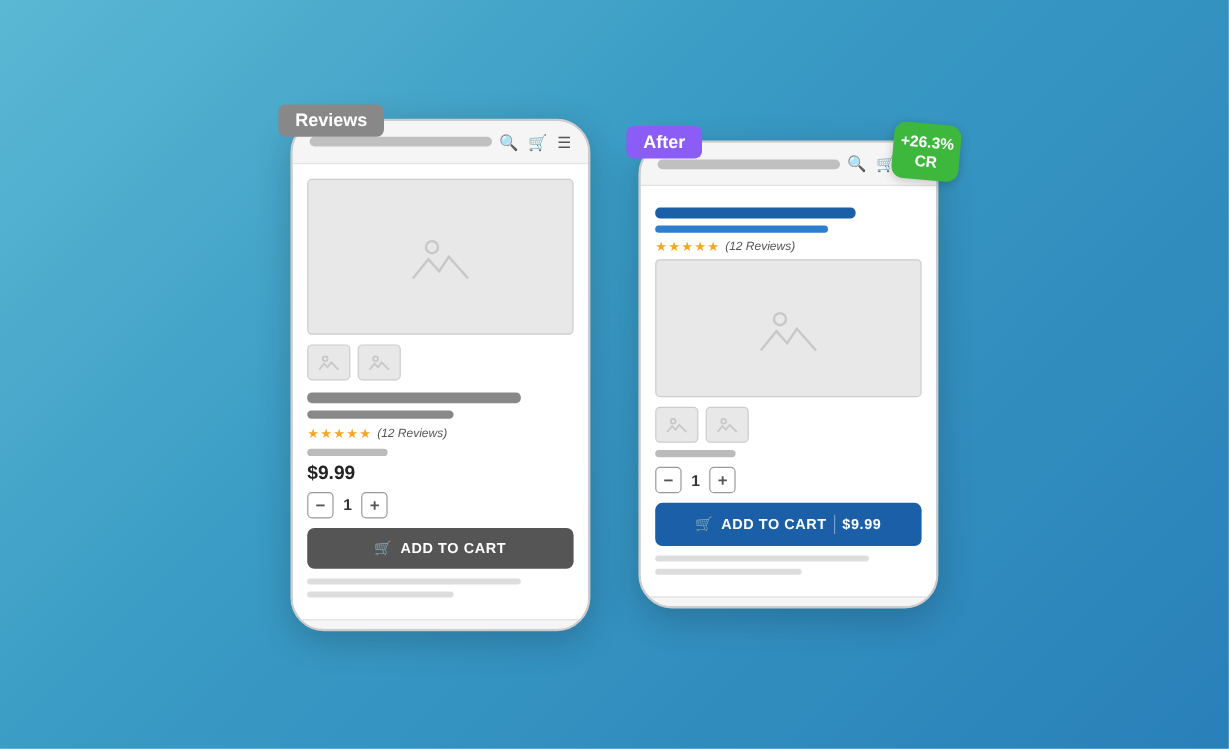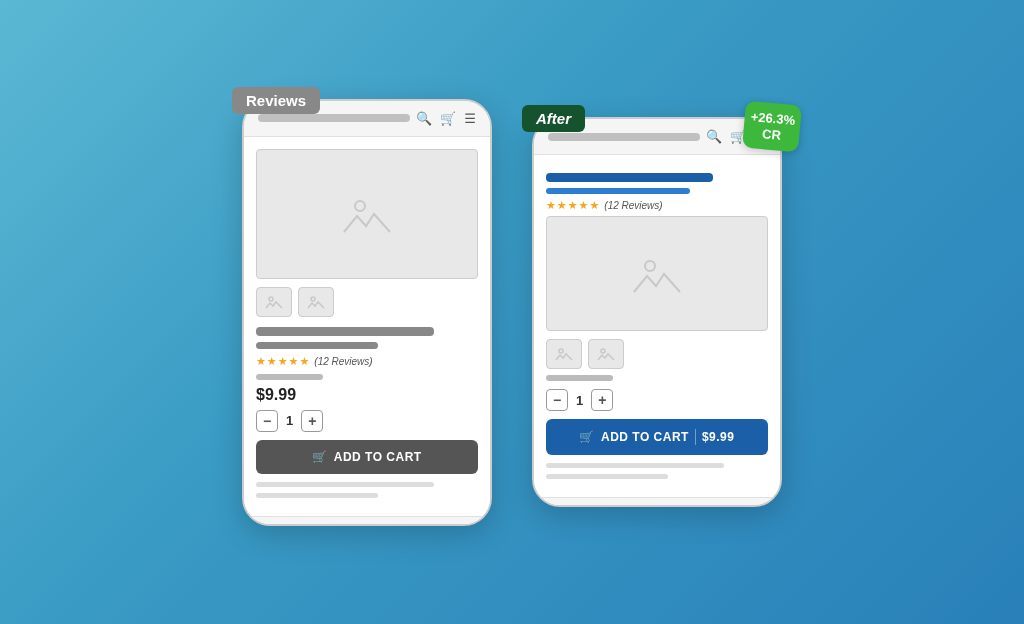--- a/index.html
+++ b/index.html
@@ -71,22 +71,21 @@
       font-weight: 700;
       color: white;
       z-index: 10;
     }
 
     .label-before {
       background: #888;
     }
 
     .label-after {
-      background: #14532d;
-      font-style: italic;
+      background: #8b5cf6;
     }
 
     .cr-badge {
       position: absolute;
       top: -14px;
       right: -18px;
       background: #3db83d;
       color: white;
       font-weight: 800;
       font-size: 13px;

